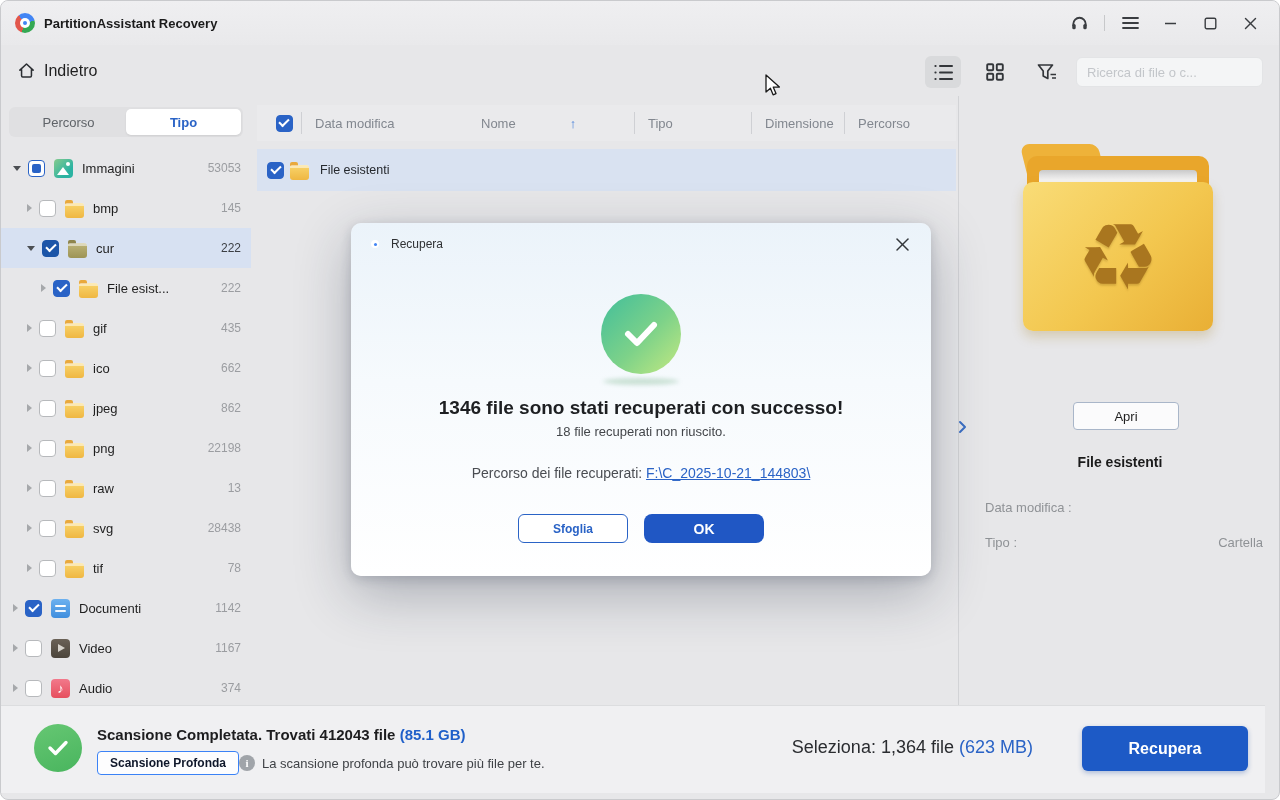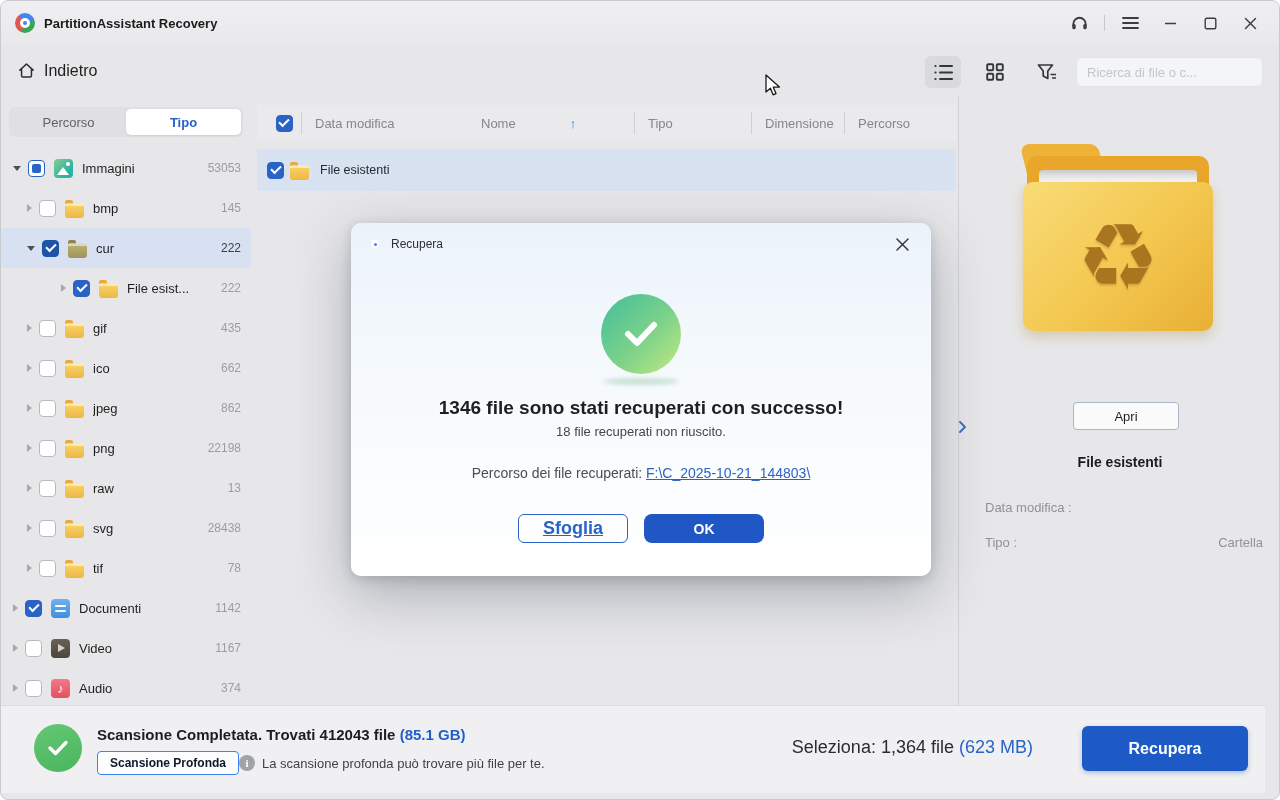--- a/index.html
+++ b/index.html
@@ -32,21 +32,21 @@
   .sidebar { position:absolute; left:0; top:95px; width:250px; height:617px; }
   .tabs { position:absolute; left:8px; top:11px; width:234px; height:30px; background:#e0e0e2; border-radius:6px; display:flex; padding:2px; }
   .tab { flex:1; display:flex; align-items:center; justify-content:center; font-size:13px; color:#5f6368; border-radius:5px; }
   .tab.active { background:#ffffff; color:#2a63c6; font-weight:bold; box-shadow:0 1px 2px rgba(0,0,0,.08); }
   .tree { position:absolute; left:0; top:52px; width:250px; }
   .trow { height:40px; display:flex; align-items:center; padding-right:10px; position:relative; }
   .trow.sel { background:#d7e1f2; }
   .trow .caret { width:0; height:0; margin-right:7px; flex:0 0 auto; }
   .caret.right { border-left:5px solid #a6a8ab; border-top:4px solid transparent; border-bottom:4px solid transparent; }
   .caret.down { border-top:5px solid #4c4f53; border-left:4px solid transparent; border-right:4px solid transparent; }
-  .lvl0 { padding-left:12px; } .lvl1 { padding-left:26px; } .lvl2 { padding-left:40px;margin-left:20px; }
+  .lvl0 { padding-left:12px; } .lvl1 { padding-left:26px; } .lvl2 { padding-left:40px; }
   .cb { width:17px; height:17px; border-radius:4px; border:1.5px solid #b7b9bc; background:#fff; display:flex; align-items:center; justify-content:center; margin-right:9px; flex:0 0 auto; }
   .cb.checked { background:#2a63c6; border-color:#2a63c6; }
   .cb.checked.dark { background:#1c55a8; border-color:#1c55a8; }
   .cb.checked::after { content:""; width:8px; height:4px; border-left:2px solid #fff; border-bottom:2px solid #fff; transform:rotate(-45deg) translate(1px,-1px); }
   .cb.partial { border-color:#2a63c6; }
   .cb.partial::after { content:""; width:9px; height:9px; background:#2a63c6; border-radius:2px; }
   .ticon { width:19px; height:19px; margin-right:9px; flex:0 0 auto; position:relative; }
   .folder-sm { height:15px; margin-top:4px; background:linear-gradient(180deg,#f9d56d,#efb742); border-radius:2px 3px 3px 3px; position:relative; }
   .folder-sm::before { content:""; position:absolute; top:-3px; left:0; width:8px; height:4px; background:#e9a93c; border-radius:2px 2px 0 0; }
   .folder-sm::after { content:""; position:absolute; top:0; left:0; right:0; height:3px; background:rgba(255,255,255,.5); border-radius:2px 2px 0 0; }
@@ -113,21 +113,21 @@
   .m-logo .applogo::before { left:6.5px; top:6.5px; width:3px; height:3px; }
   .m-title { font-size:12px; color:#2f3134; margin-left:8px; }
   .m-close { margin-left:auto; width:26px; height:26px; display:flex; align-items:center; justify-content:center; }
   .m-check { position:absolute; left:250px; top:71px; width:80px; height:80px; border-radius:50%; background:linear-gradient(135deg,#41be9b 0%,#7dd289 55%,#c4e981 100%); display:flex; align-items:center; justify-content:center; }
   .m-check-shadow { position:absolute; left:252px; top:155px; width:76px; height:7px; border-radius:50%; background:rgba(90,160,110,.28); filter:blur(2px); }
   .m-headline { position:absolute; left:0; top:174px; width:100%; text-align:center; font-size:19px; font-weight:bold; color:#1d1f22; }
   .m-subline { position:absolute; left:0; top:201px; width:100%; text-align:center; font-size:13px; color:#43464a; }
   .m-pathline { position:absolute; left:0; top:242px; width:100%; text-align:center; font-size:14px; color:#4a4d52; }
   .m-pathline a { color:#2a63c6; text-decoration:underline; }
   .m-btns { position:absolute; left:0; top:291px; width:100%; display:flex; justify-content:center; gap:16px; }
-  .btn-sfoglia { width:110px; height:29px; background:#fff; border:1px solid #2a63c6; border-radius:6px; color:#2a63c6; font-size:18px; font-weight:bold; display:flex; align-items:center; justify-content:center;text-decoration:underline; }
+  .btn-sfoglia { width:110px; height:29px; background:#fff; border:1px solid #2a63c6; border-radius:6px; color:#2a63c6; font-size:12px; font-weight:bold; display:flex; align-items:center; justify-content:center; }
   .btn-ok { width:120px; height:29px; background:#2057c4; border-radius:8px; color:#fff; font-size:14px; font-weight:bold; display:flex; align-items:center; justify-content:center; }
 
   .cursor { position:absolute; left:763px; top:73px; z-index:60; }
 </style>
 </head>
 <body>
 
 <div class="screen">
 
   <div class="titlebar">

